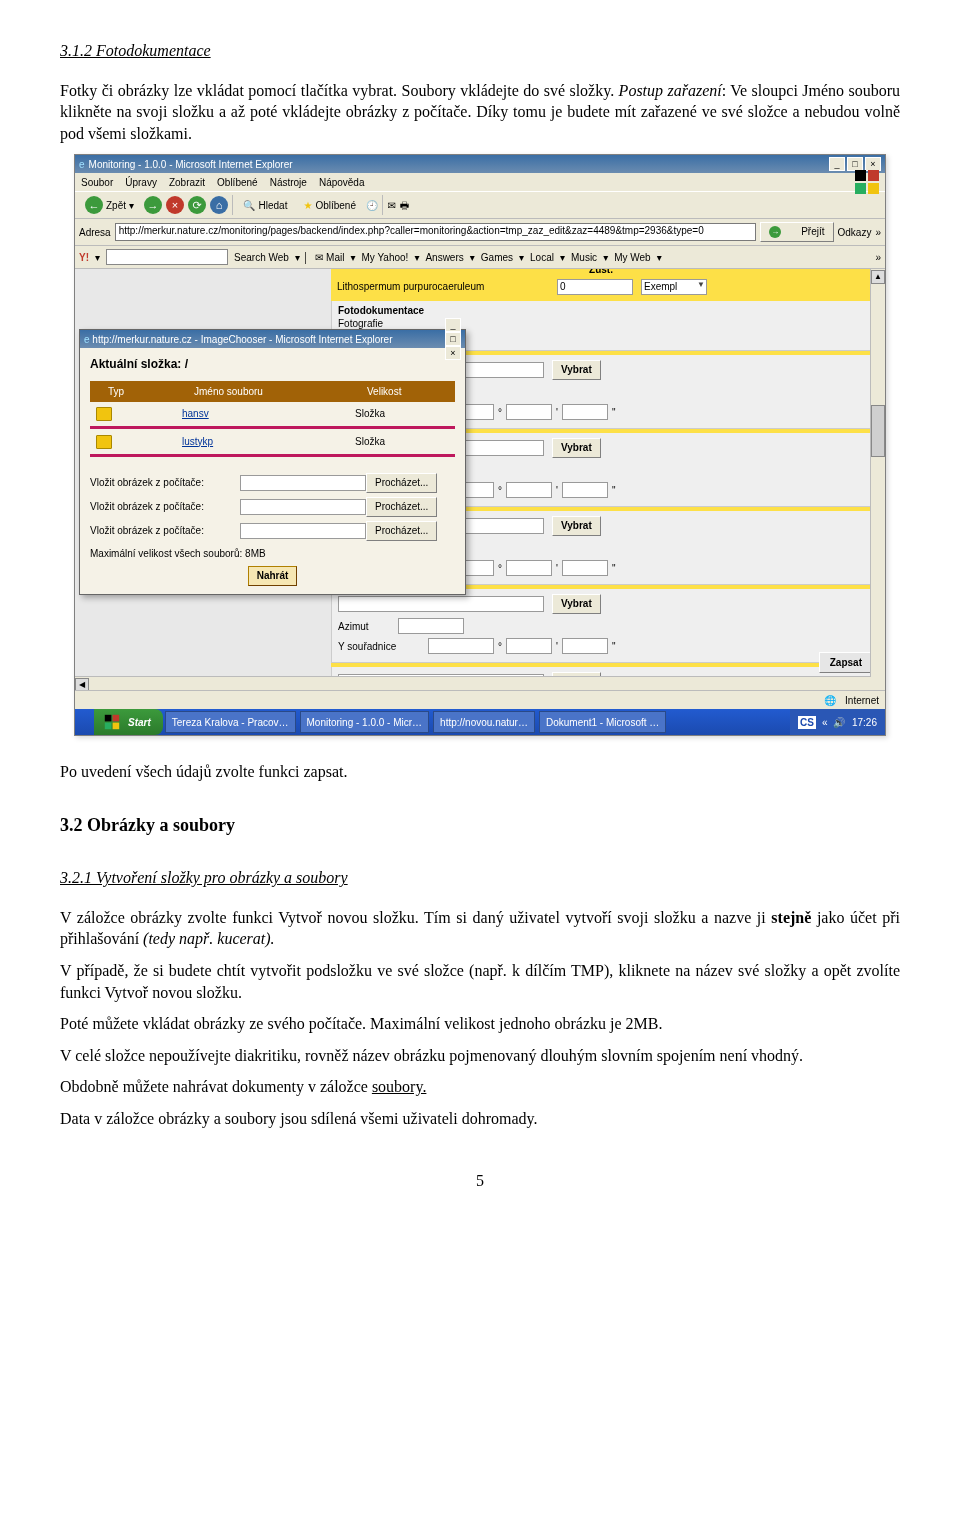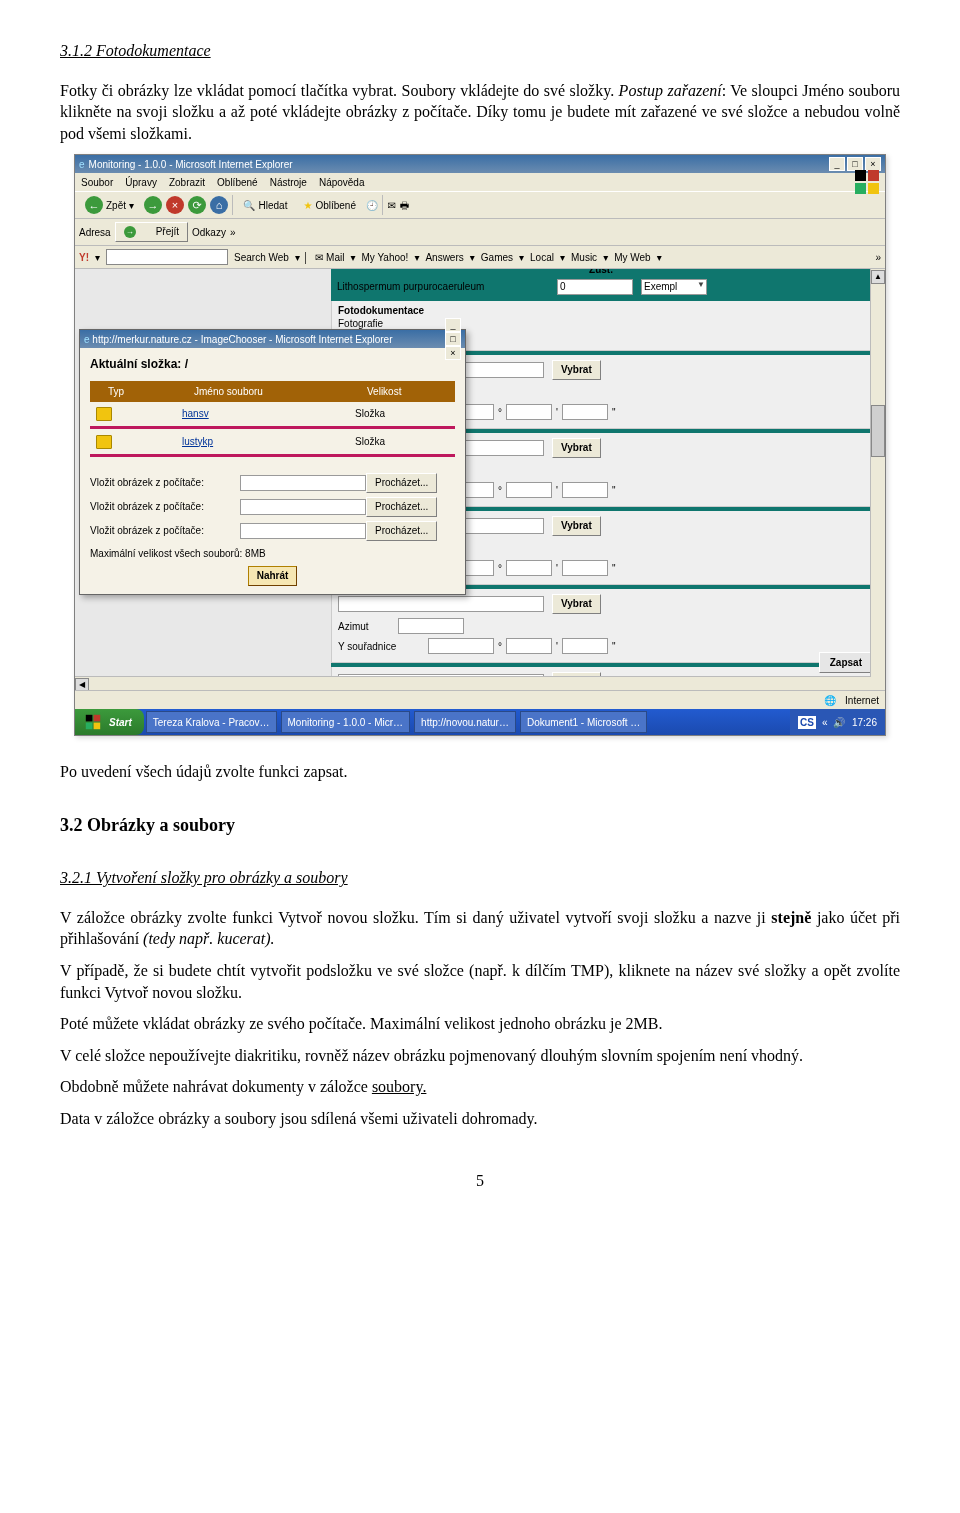--- a/index.html
+++ b/index.html
@@ -110,21 +110,21 @@
   }
   
   .content {
     background:#e8e8e8;
     position:relative;
     height: 440px;
     overflow:hidden;
   }
   .right-panel {
     position:absolute; right:14px; top:-6px; width:540px;
-    background:#0f766e;
+    background:#fde047;
   }
   .label-row { display:flex; align-items:center; padding:2px 0; font-size:10px;}
   .small-input { background:#fff; border:1px solid #9a9a9a; height:14px; padding:0 2px; font-size:10px; }
   .btn-3d {
     background:#ece9d8; border:1px solid #808080;
     border-top-color:#fff; border-left-color:#fff;
     padding:1px 8px; font-size:10px; height:16px; line-height:14px;
     display:inline-flex;align-items:center;
   }
   .dropdown { background:#fff; border:1px solid #9a9a9a; height:14px; width:60px; position:relative; font-size:10px; padding:0 2px;}
@@ -171,20 +171,21 @@
     height:26px;
     background:linear-gradient(#225bd0,#1b4aaf);
     display:flex;align-items:center;
     font-size:10px; color:#fff;
   }
   .start {
     background:linear-gradient(#3c9a3c,#2b7a2b);
     height:100%; display:flex;align-items:center;gap:4px;
     padding:0 12px 0 6px; font-style:italic; font-weight:bold;
     border-radius:0 8px 8px 0;
+    margin-left:19px;
   }
   .task-item {
     background:#4a74c8; height:20px; margin:0 2px;
     display:flex;align-items:center; padding:0 6px; border:1px solid #2a4a88;
     max-width:140px; overflow:hidden; white-space:nowrap;
   }
   .tray { margin-left:auto; background:#2a57b5; height:100%; display:flex;align-items:center;padding:0 8px;gap:6px;}
   .pagenum { text-align:center; margin-top:40px; }
   .scrollbar-v {
     position:absolute; right:0; top:0; bottom:18px; width:14px;
@@ -245,20 +246,21 @@
       <span style="color:#f1c40f;">★</span>
       <span>Oblíbené</span>
     </div>
     <span>🕘</span>
     <span style="border-left:1px solid #bbb;height:20px;"></span>
     <span>✉</span>
     <span>🖶</span>
   </div>
   <div class="addressbar">
     <span>Adresa</span>
+    <div class="addr-input">http://merkur.nature.cz/monitoring/pages/backend/index.php?caller=monitoring&amp;action=tmp_zaz_edit&amp;zaz=4489&amp;tmp=2936&amp;type=0</div>
     <span class="btn-3d">
       <span class="tb-circle green" style="width:12px;height:12px;font-size:8px;">→</span>
       <span style="margin-left:20px;">Přejít</span>
     </span>
     <span>Odkazy</span>
     <span>»</span>
   </div>
   <div class="yahoo-bar">
     <span style="color:#c0392b;font-weight:bold;">Y!</span> ▾
     <div style="width:120px;height:14px;background:#fff;border:1px solid #888;"></div>

